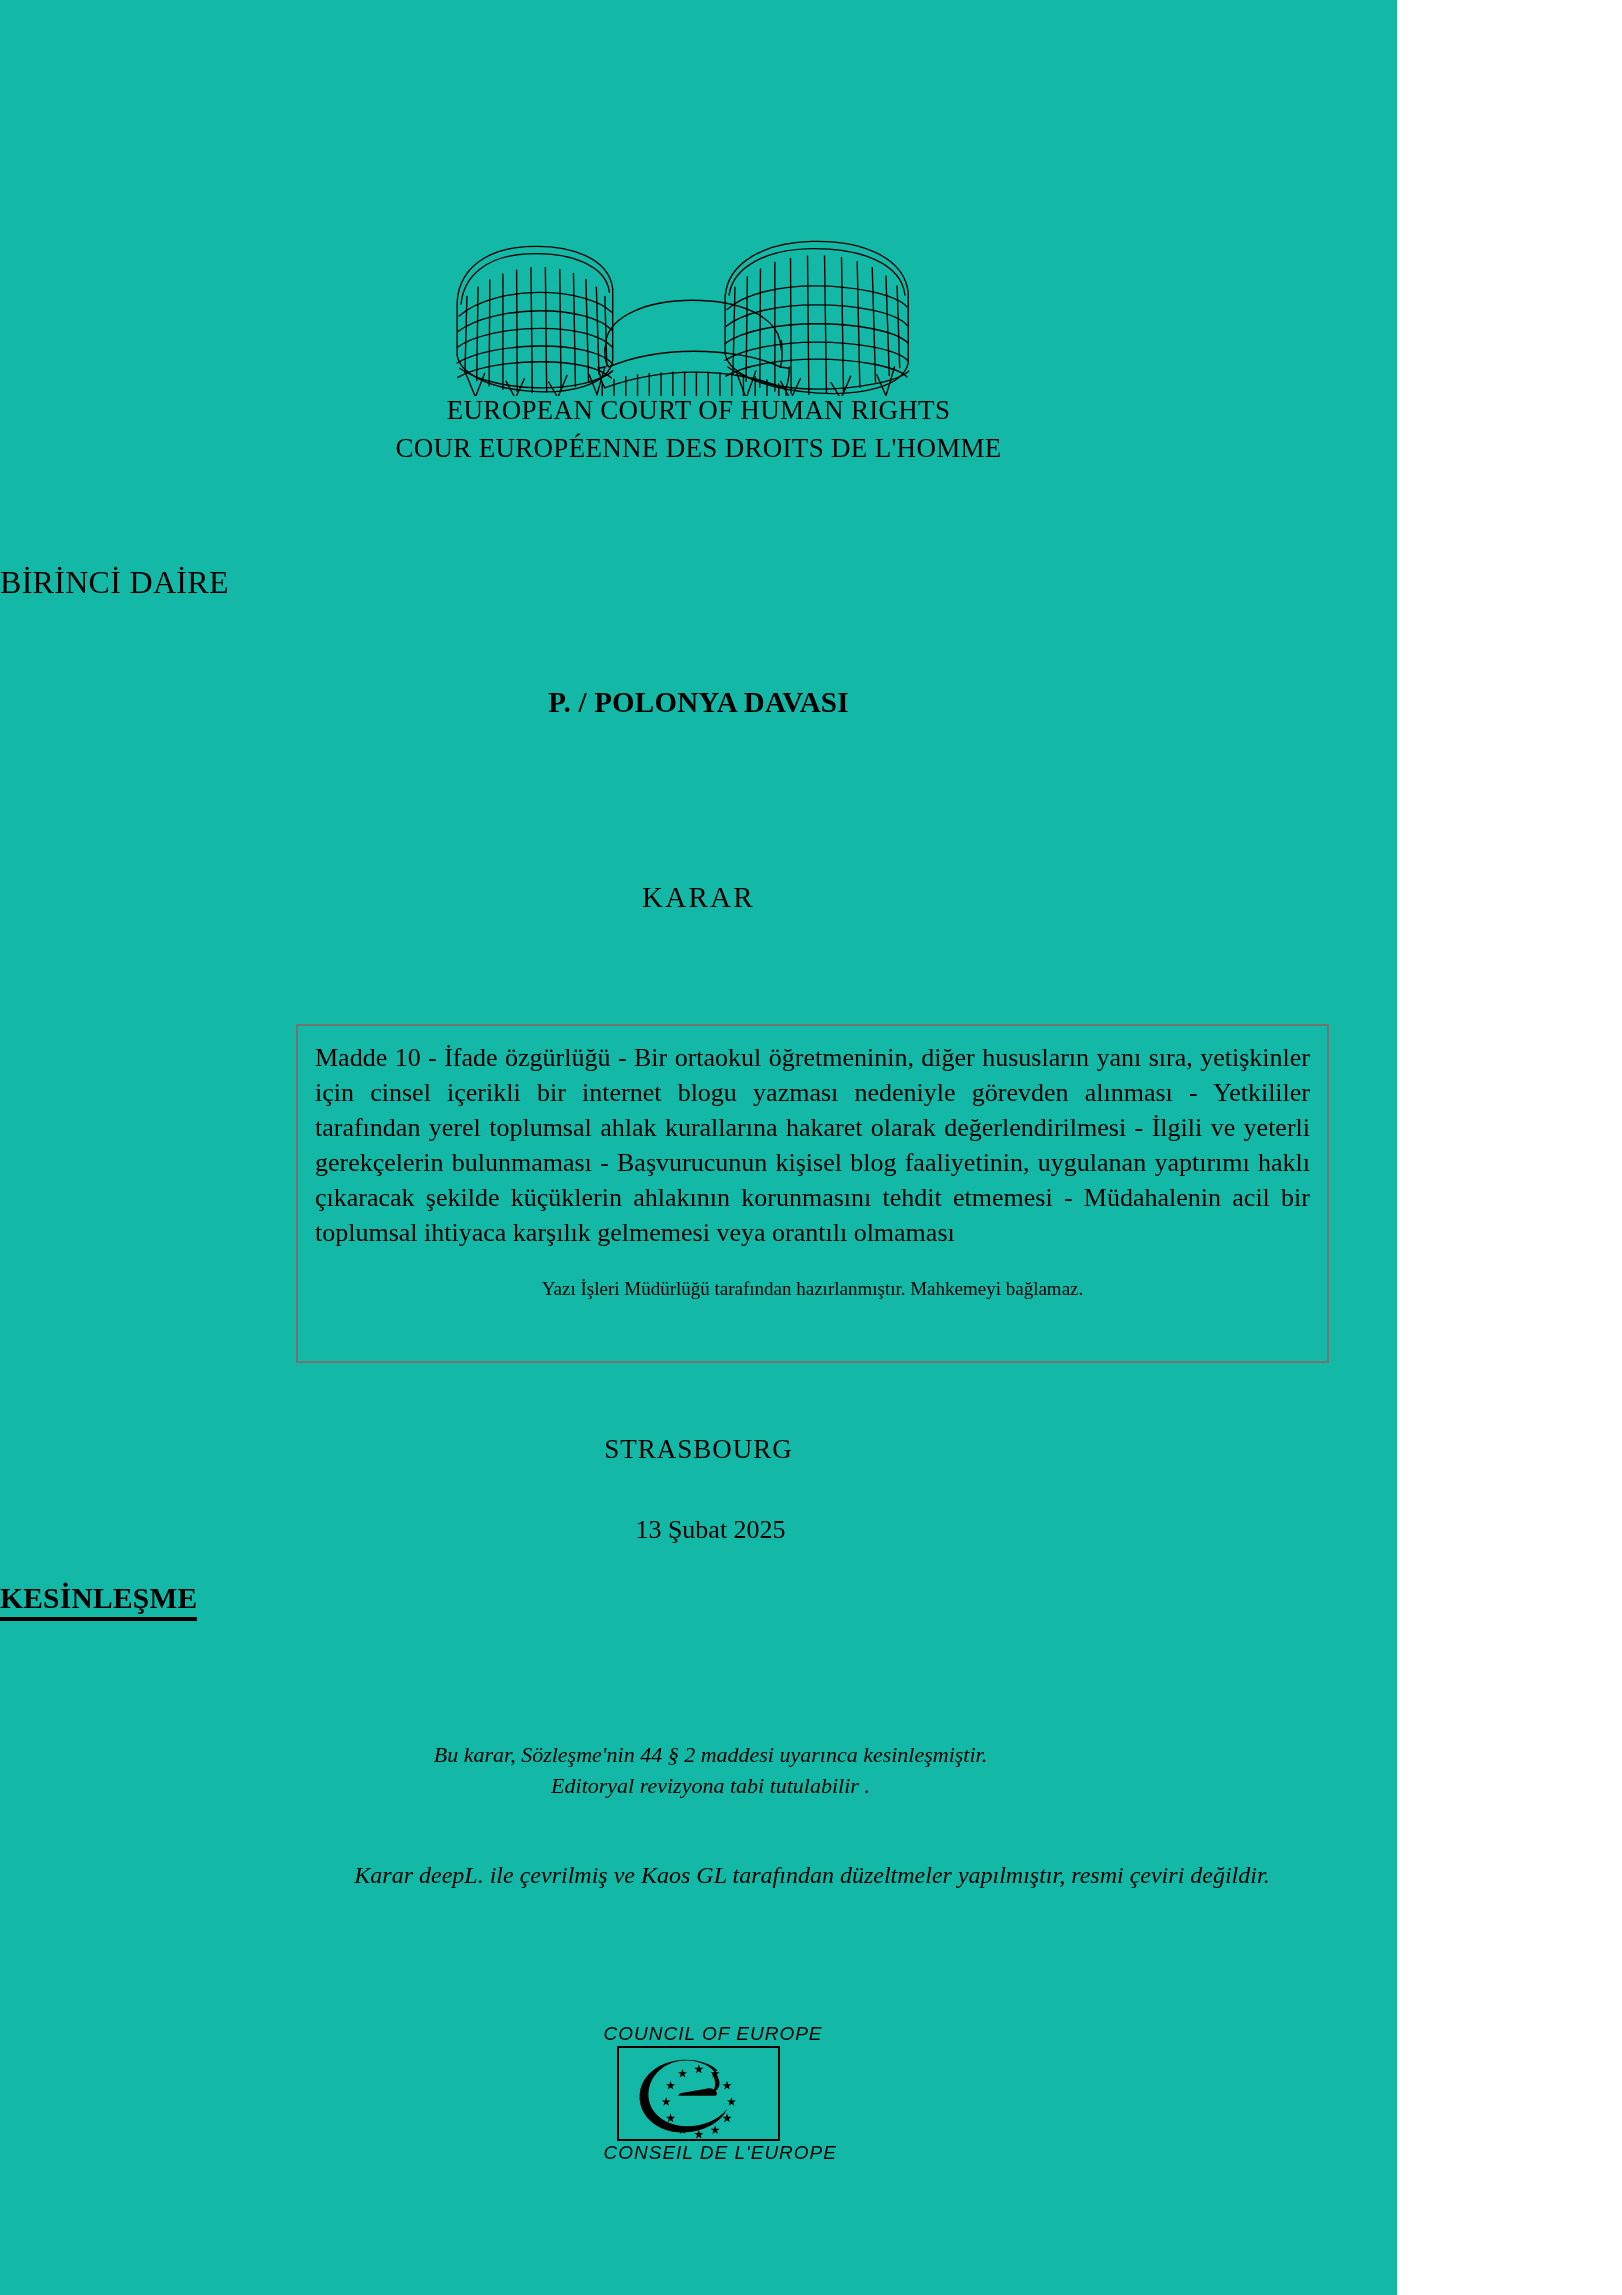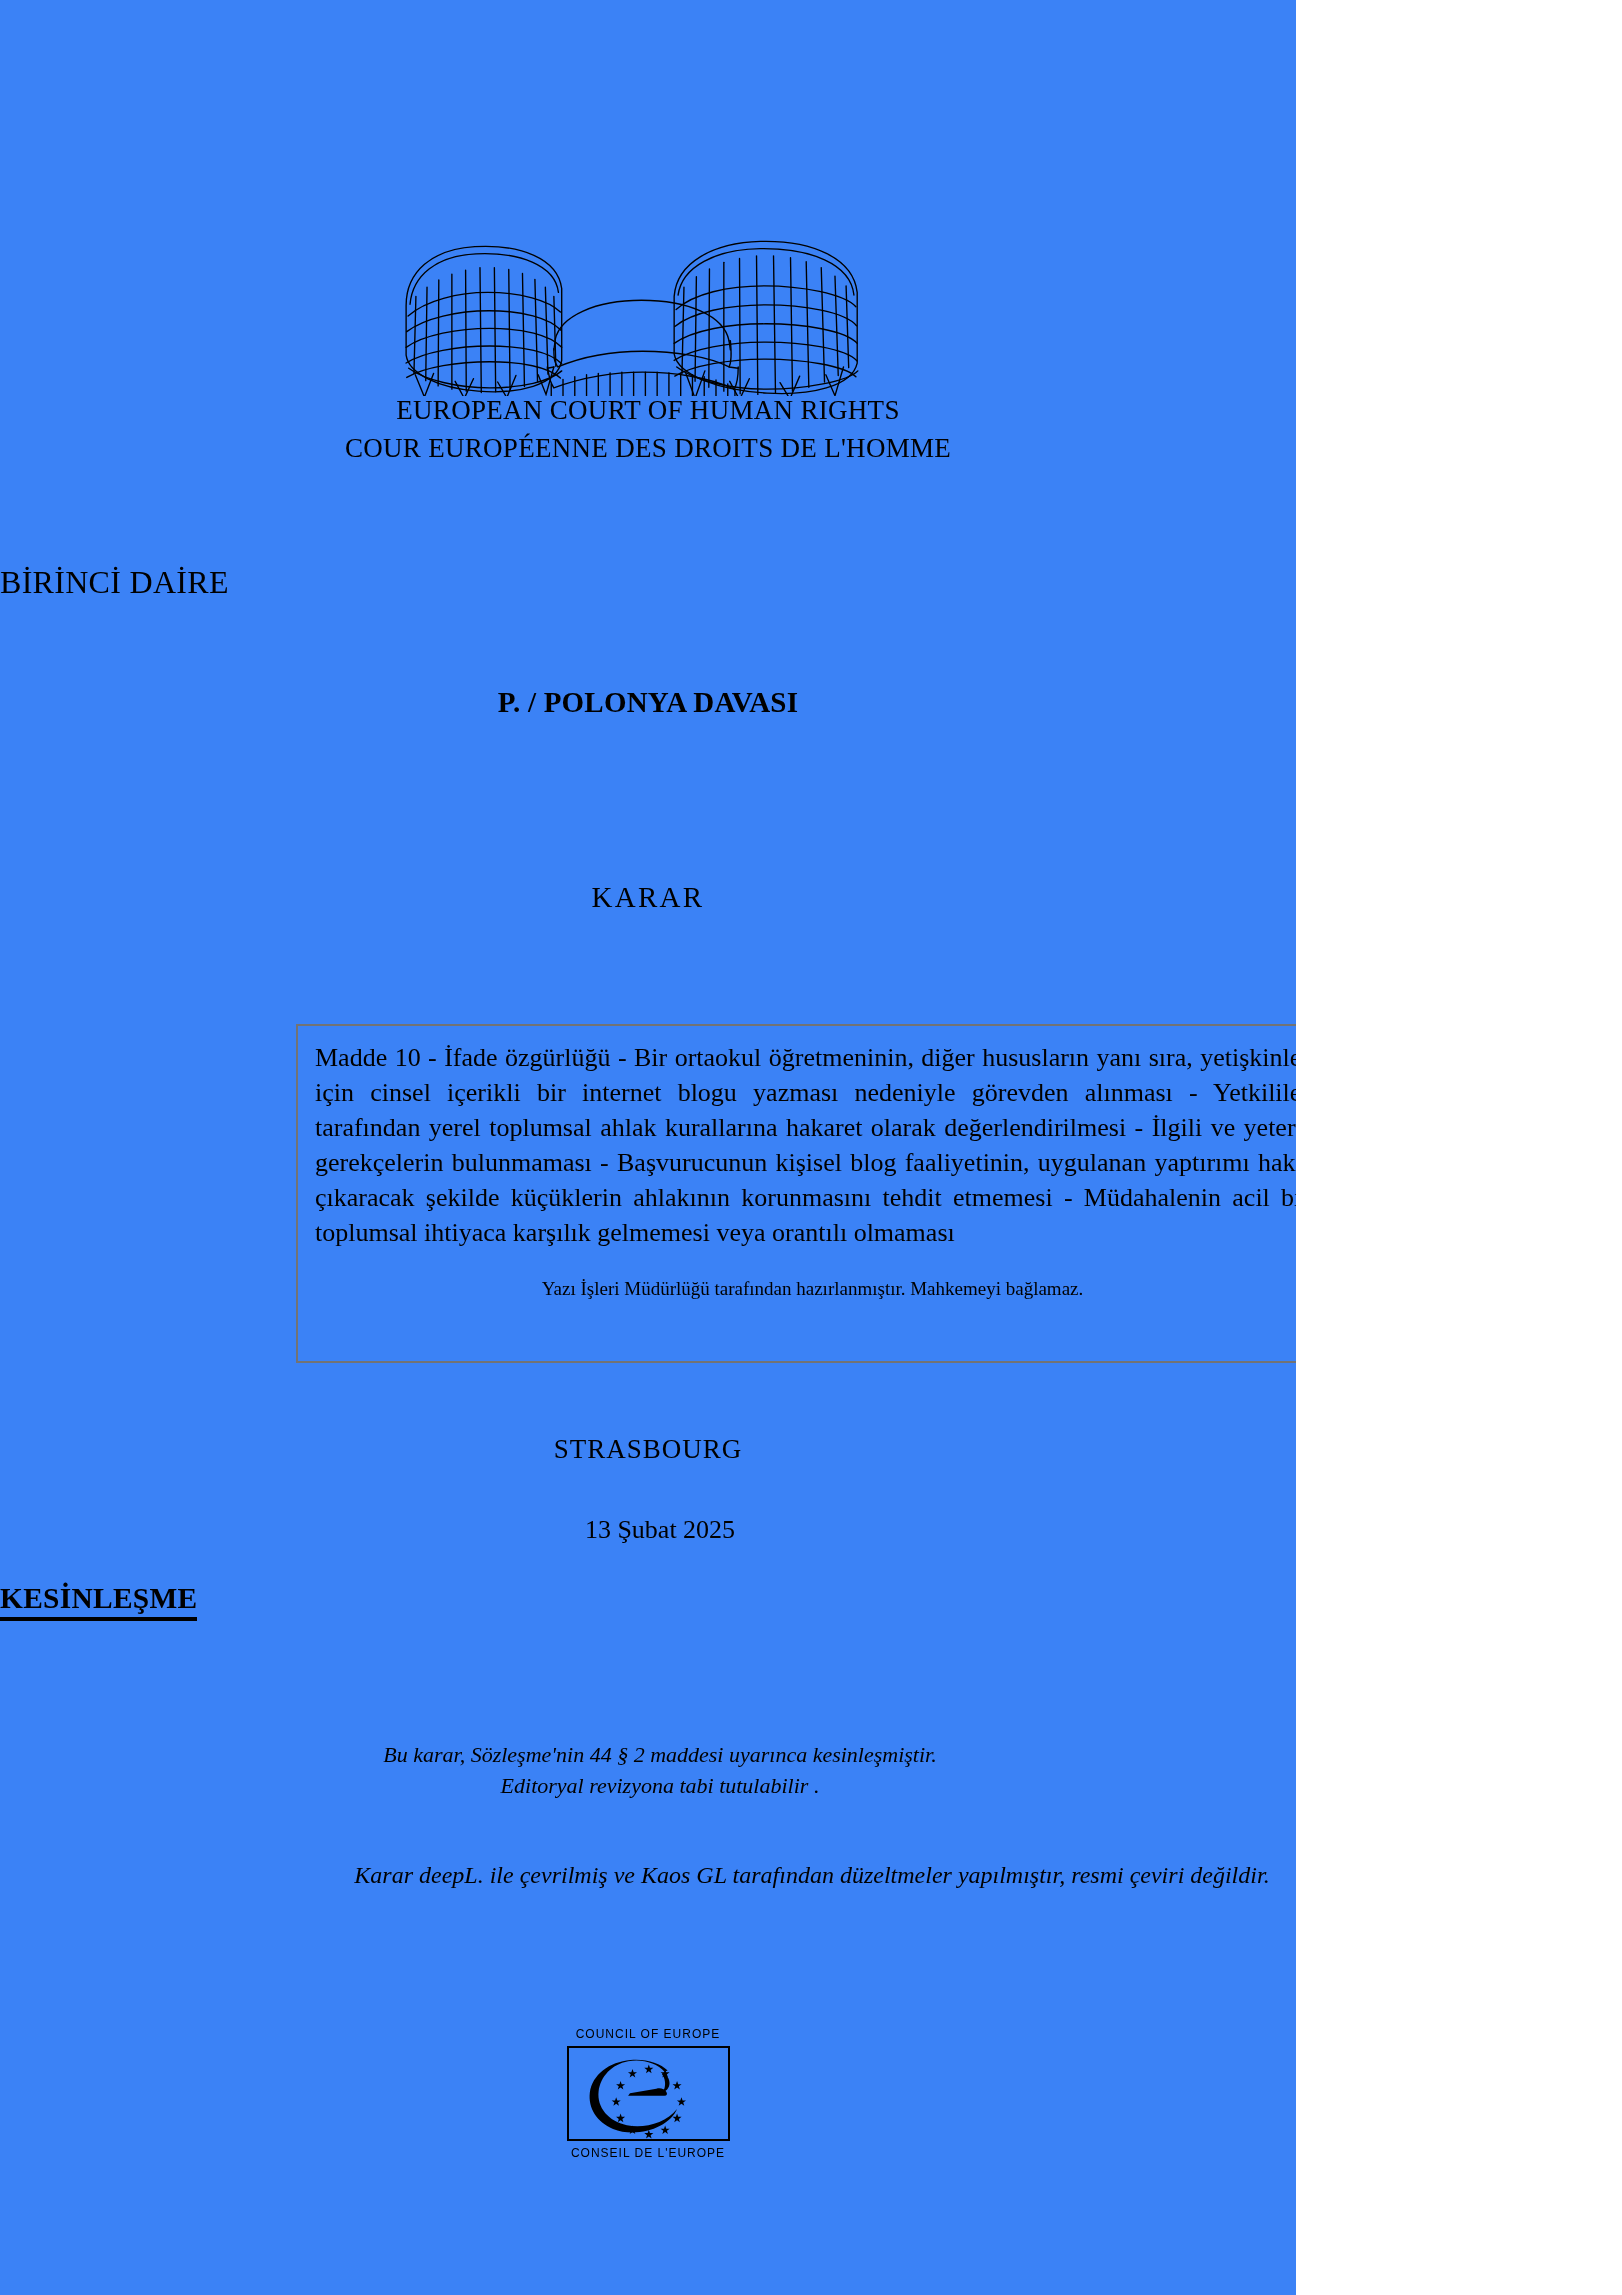--- a/index.html
+++ b/index.html
@@ -2,23 +2,23 @@
 <html style="font-size:10.5px"><head>
 <meta charset="utf-8">
 <style>
   html, body {
     margin: 0;
     padding: 0;
     background: #ffffff;
   }
   .page {
     position: relative;
-    width: 1296px;
+    width: 1397px;
     height: 2295px;
-    background: #3b82f6;
+    background: #14b8a6;
     font-family: "Liberation Serif", "DejaVu Serif", serif;
     color: #000000;
     overflow: hidden;
   }
 
   
   .echr-logo {
     position: absolute;
     left: 50%;
     top: 232px;
@@ -175,24 +175,25 @@
   .coe-logo {
     position: absolute;
     left: 50%;
     top: 2025px;
     transform: translateX(-50%);
     width: 190px;
     text-align: center;
   }
   .coe-caption {
     font-family: "Liberation Sans", "DejaVu Sans", sans-serif;
-    font-size: 12px;
+    font-size: 19px;
     letter-spacing: 1px;
     line-height: 18.3px;
     white-space: nowrap;
+    font-style: italic;
   }
   .coe-frame {
     border: 2px solid #000000;
     box-sizing: border-box;
     width: 163px;
     height: 95px;
     margin: 2.6px auto 3.3px auto;
     position: relative;
   }
   .coe-frame svg { display: block; width: 100%; height: 100%; }

